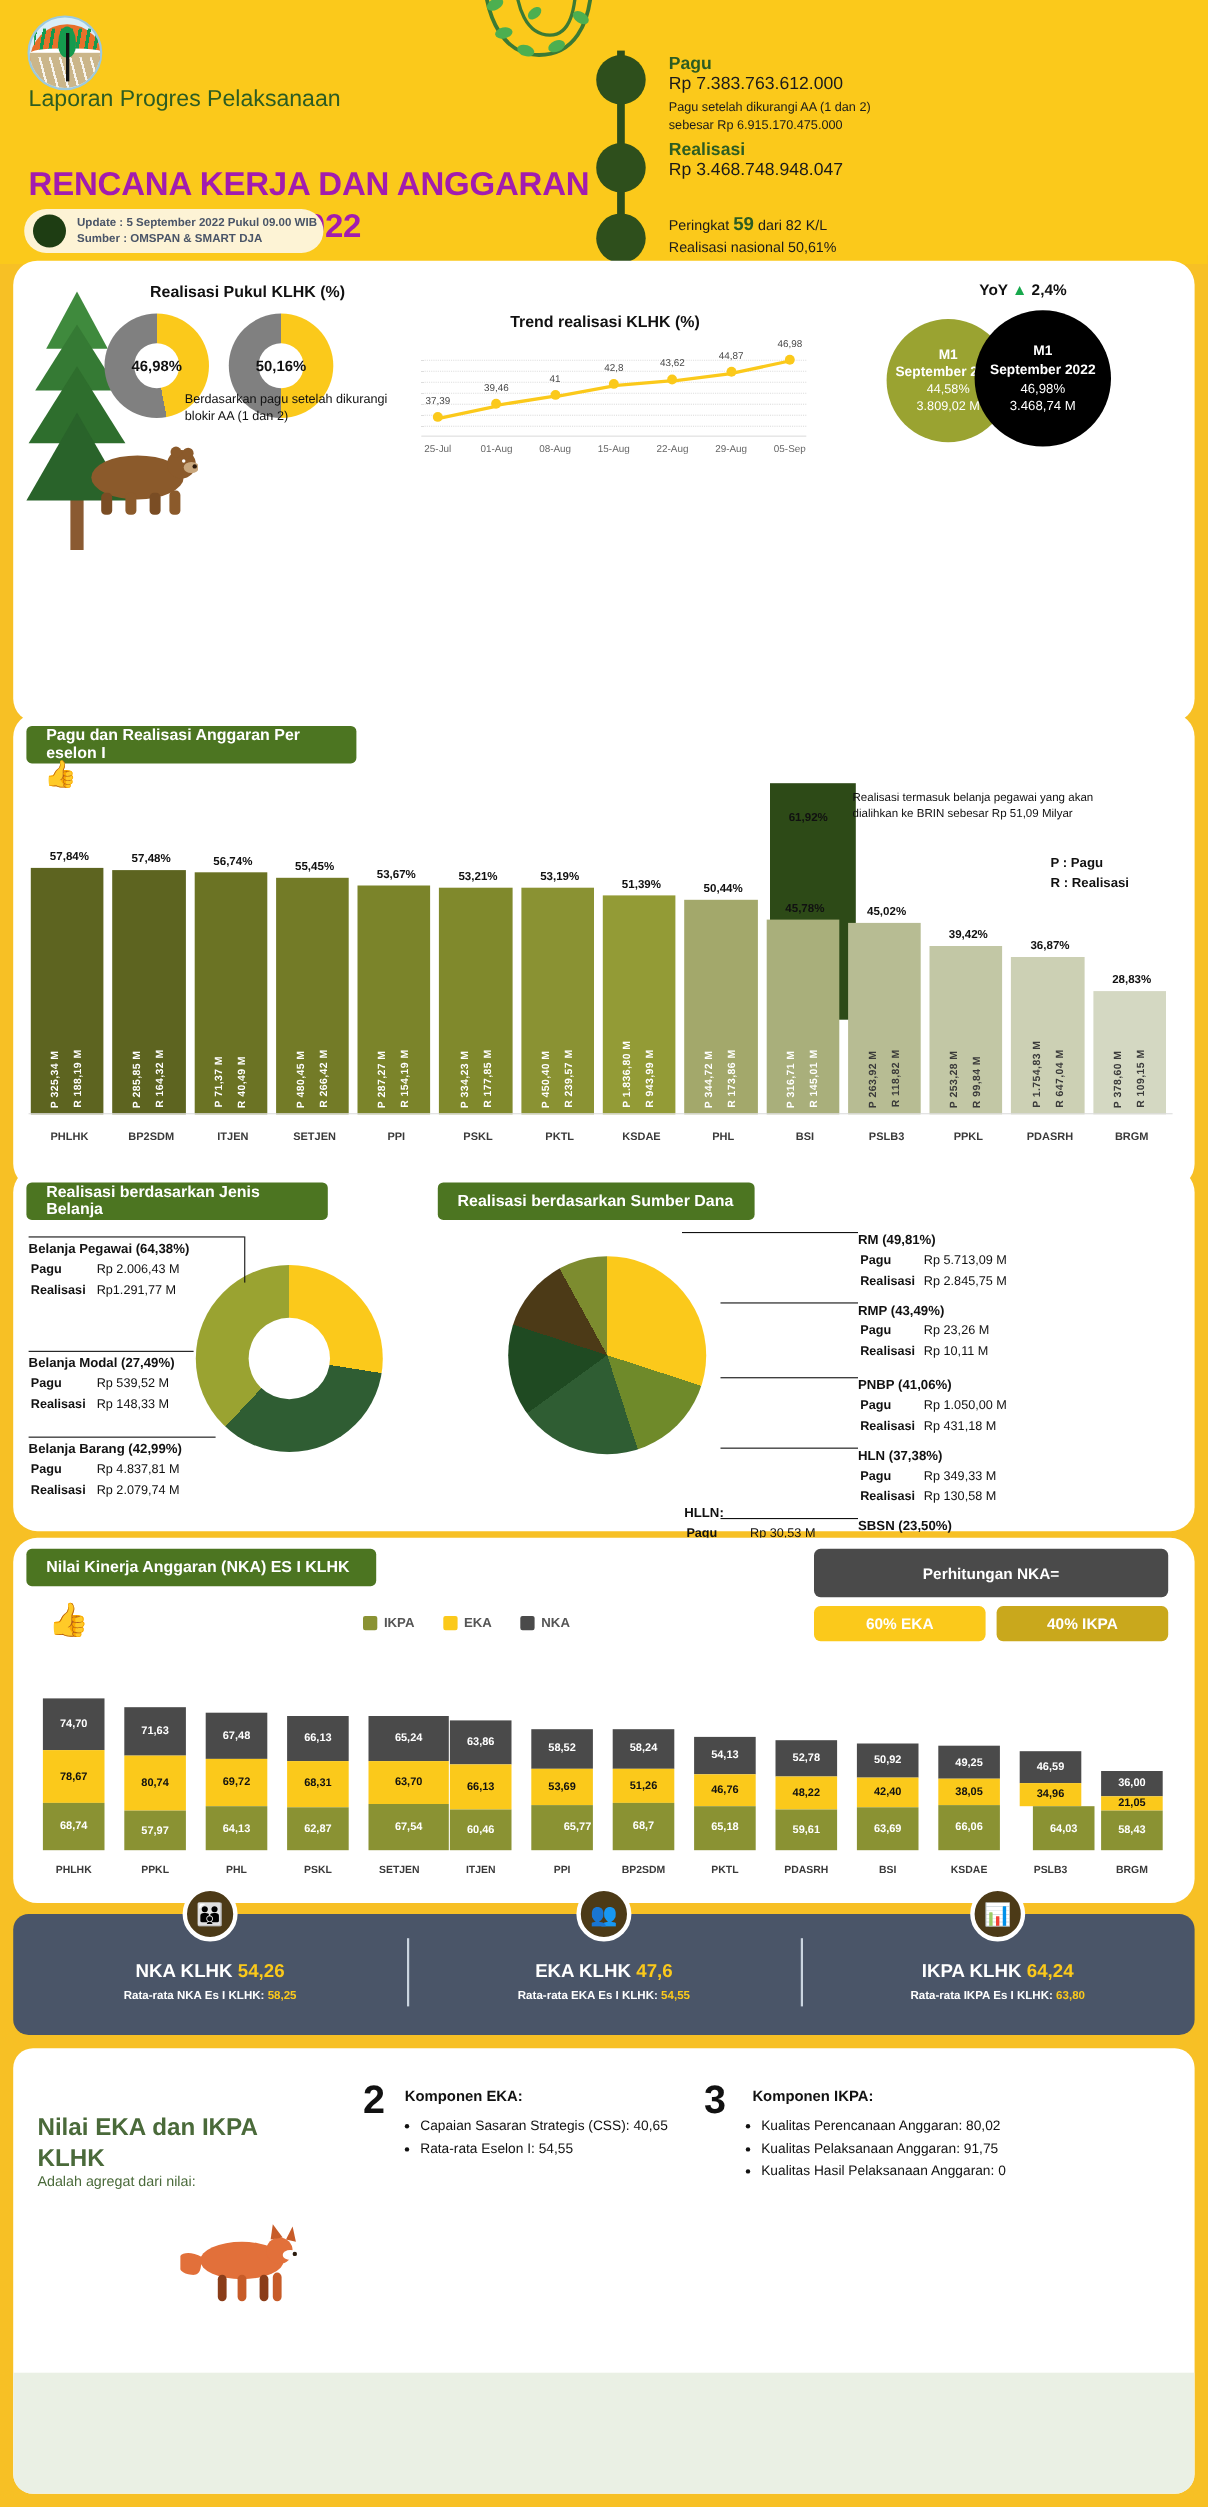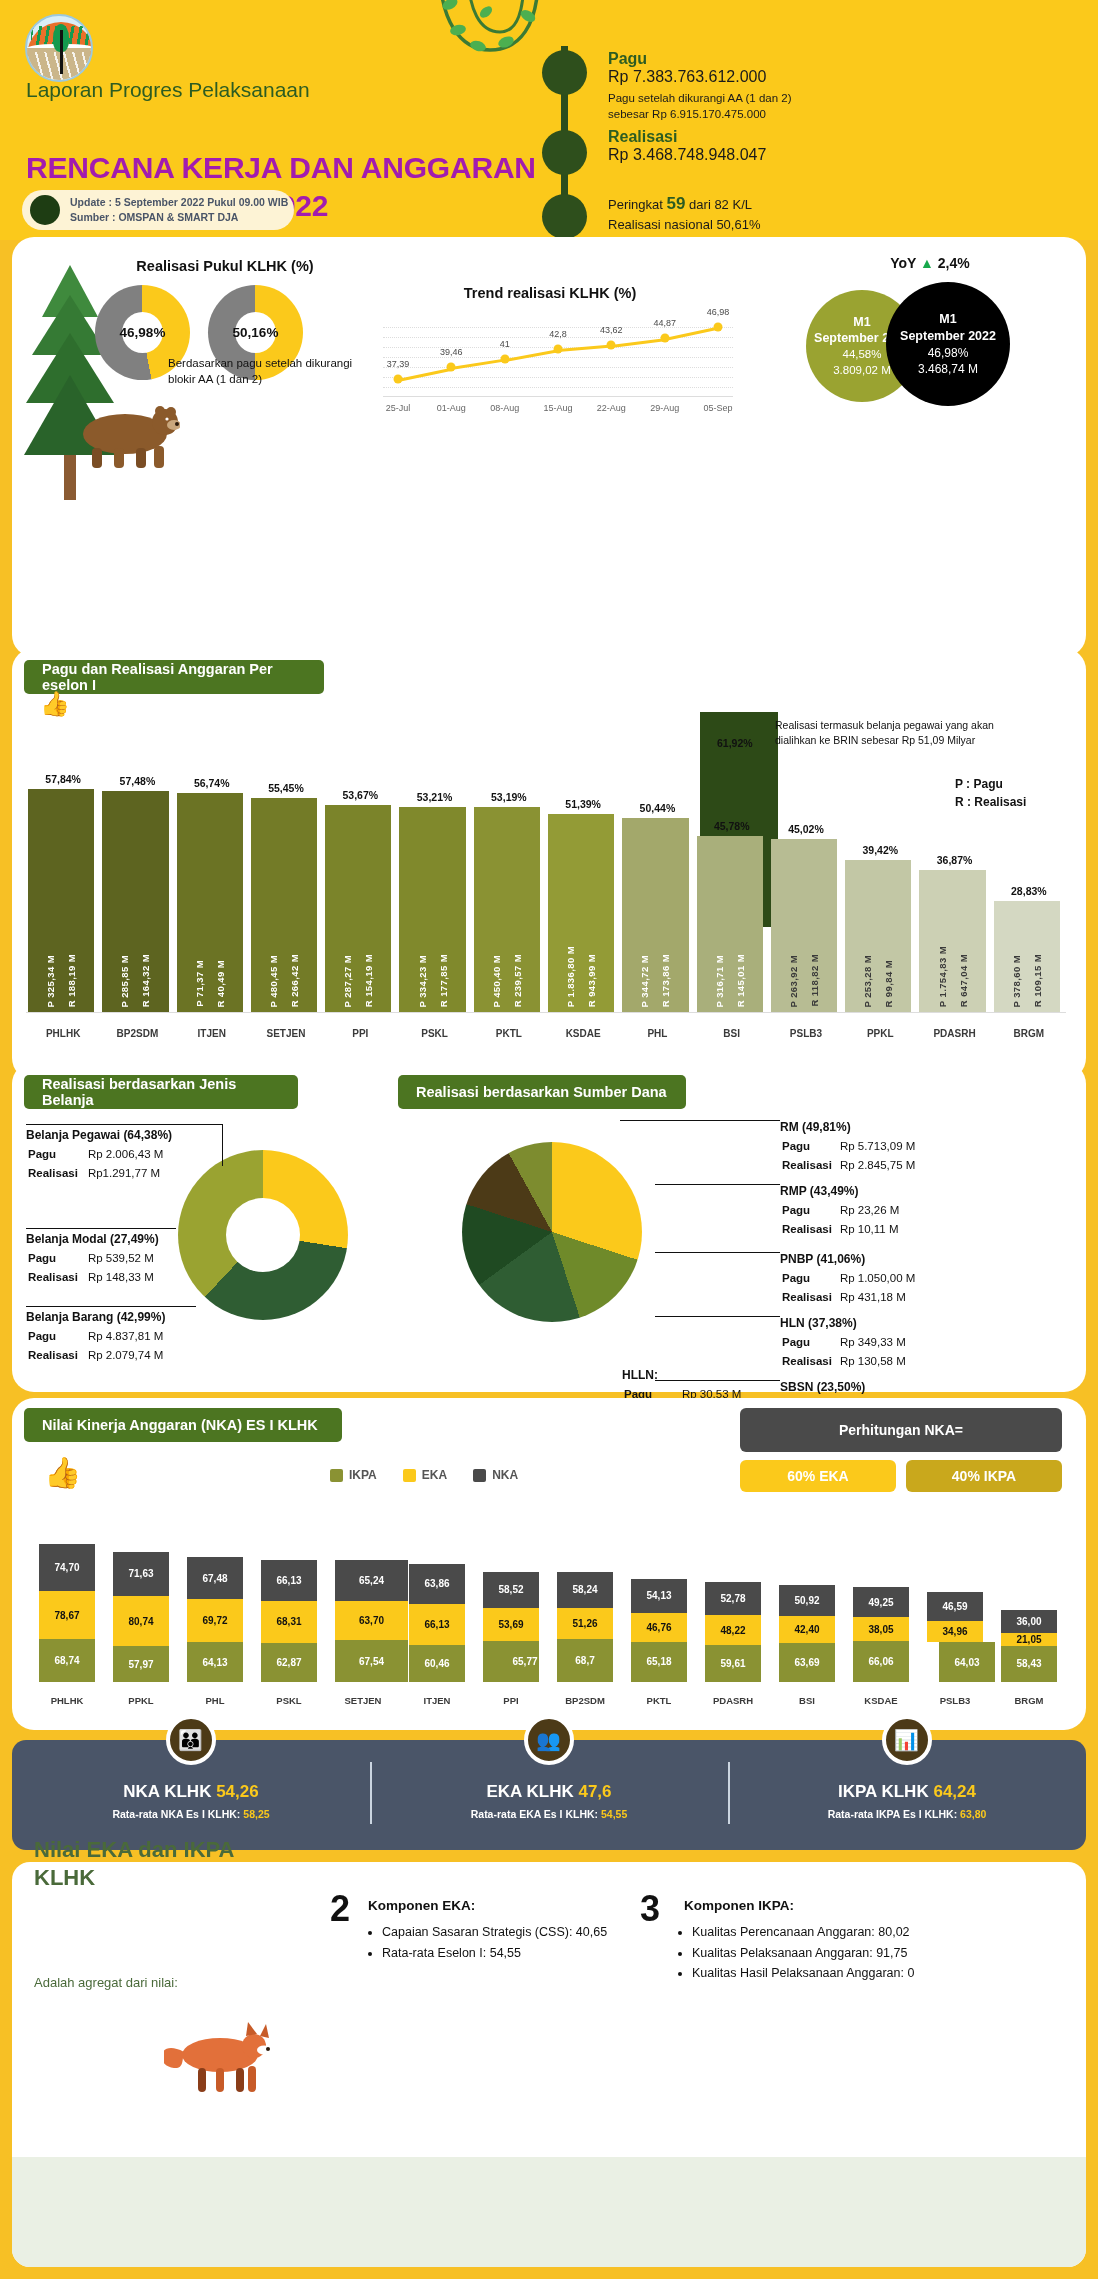--- a/index.html
+++ b/index.html
@@ -160,21 +160,21 @@
                background:#4c3a17; border:4px solid #fff; display:flex; align-items:center;
                justify-content:center; font-size:20px; color:#fbc91b;}
   .sum-title { font-size:17px; font-weight:bold; margin-top:12px;}
   .sum-title .v { color:#fbc91b; }
   .sum-sub { font-size:10.5px; margin-top:6px; font-weight:bold;}
   .sum-sub .v2 { color:#fbc91b; }
 
   
   .footer { position:absolute; left:12px; top:1862px; width:1074px; height:405px;
             background:#fff; border-radius:18px; overflow:hidden;}
-  .f-title { position:absolute; left:34px; top:1836px; width:220px; font-size:22px;
+  .f-title { position:absolute; left:34px; top:1920px; width:220px; font-size:22px;
              font-weight:bold; color:#4a6a3a; line-height:1.25;}
   .f-sub { position:absolute; left:34px; top:1975px; width:230px; font-size:13px; color:#4a6a3a;}
   .f-big { position:absolute; font-size:36px; font-weight:bold; color:#111;}
   .f-h { position:absolute; font-size:13.5px; font-weight:bold; color:#111;}
   .f-list { position:absolute; font-size:12.5px; color:#111; line-height:1.65;}
   .f-list li { margin-left:14px; }
   .fox { position:absolute; left:150px; top:2010px; width:140px; height:90px;}
   .fhill { position:absolute; left:0; bottom:0; width:1074px; height:110px; background:#eaf0e4;}
 </style>
 </head>

